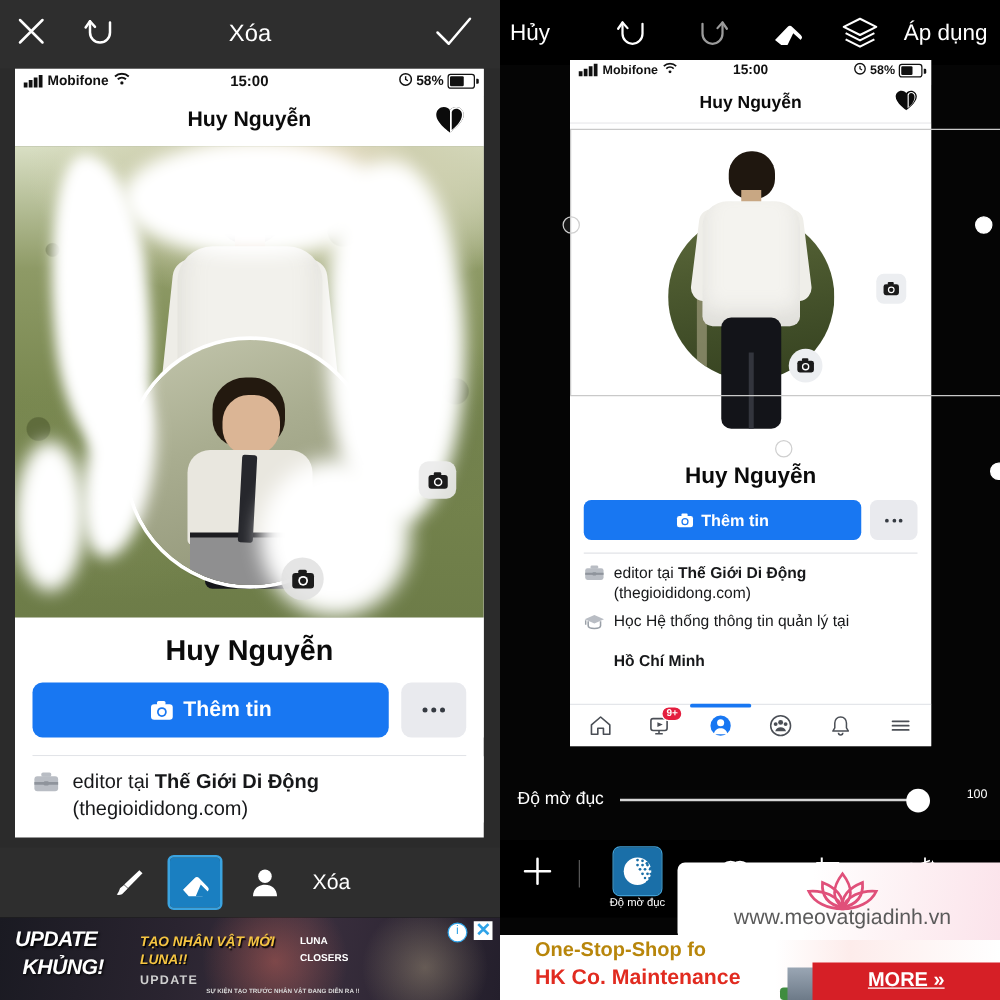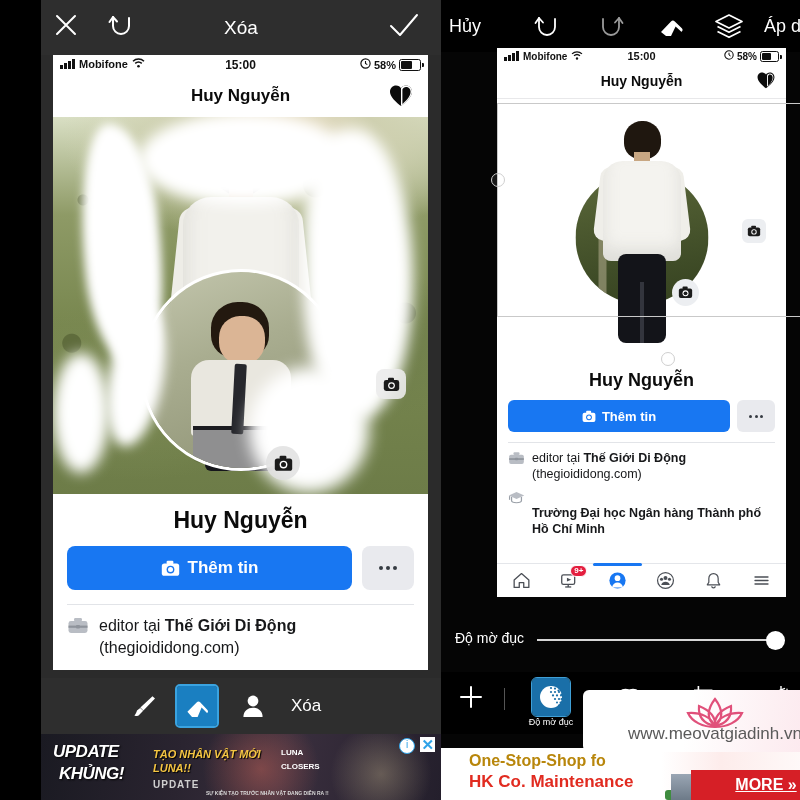--- a/index.html
+++ b/index.html
@@ -1,17 +1,17 @@
 <!DOCTYPE html>
 <html><head>
 <meta charset="utf-8">
 <style>
   html,body{margin:0;padding:0;background:#000;}
   body{width:800px;height:800px;overflow:hidden;font-family:"Liberation Sans",sans-serif;}
-  .screen{position:relative;width:684px;height:800px;background:#000;margin-left:41px;}
+  .screen{position:relative;width:684px;height:800px;background:#000;}
 
   
   .panel-left{position:absolute;left:0;top:0;width:400px;height:800px;background:#2b2b2b;overflow:hidden;}
   .l-topbar{position:absolute;left:0;top:0;width:400px;height:55px;background:#2e2e2e;}
   .l-topbar .tb-x{position:absolute;left:10px;top:10px;width:36px;height:36px;}
   .l-topbar .tb-undo{position:absolute;left:66px;top:10px;width:36px;height:36px;}
   .l-topbar .tb-title{position:absolute;left:0;top:0;width:400px;height:55px;line-height:55px;text-align:center;color:#fff;font-size:19px;}
   .l-topbar .tb-check{position:absolute;right:18px;top:10px;width:36px;height:36px;}
 
   .l-phone{position:absolute;left:12px;top:55px;width:375px;height:615px;background:#fff;overflow:hidden;}
@@ -524,22 +524,22 @@
 
       <div class="r-bio" style="padding-top:6px">
         <span>
           <svg width="17" height="17" viewBox="0 0 22 22">
               <path d="M11 4 L21 8.4 L11 12.8 L1 8.4 Z" fill="#b9bdc4"></path>
               <path d="M4.6 10.4 L4.6 15 C4.6 16.6 7.5 17.8 11 17.8 C14.5 17.8 17.4 16.6 17.4 15 L17.4 10.4" fill="none" stroke="#9aa0a8" stroke-width="1.6"></path>
               <path d="M2 9.2 L2 14" stroke="#9aa0a8" stroke-width="1.5"></path>
             </svg>
         </span>
         <div class="tx">
+          <span>Học Hệ thống thông tin quản lý tại</span><br>
           <br>
-          <b>Trường Đại học Ngân hàng Thành phố</b><br>
           <b>Hồ Chí Minh</b>
         </div>
       </div>
 
       <div class="r-nav">
         <div class="ni">
           <svg width="19" height="19" viewBox="0 0 22 22">
               <path d="M2.5 10.4 L11 3 L19.5 10.4 L19.5 19 L13.6 19 L13.6 13.4 L8.4 13.4 L8.4 19 L2.5 19 Z" fill="none" stroke="#4b4f56" stroke-width="1.5" stroke-linejoin="round"></path>
             </svg>
         </div>

